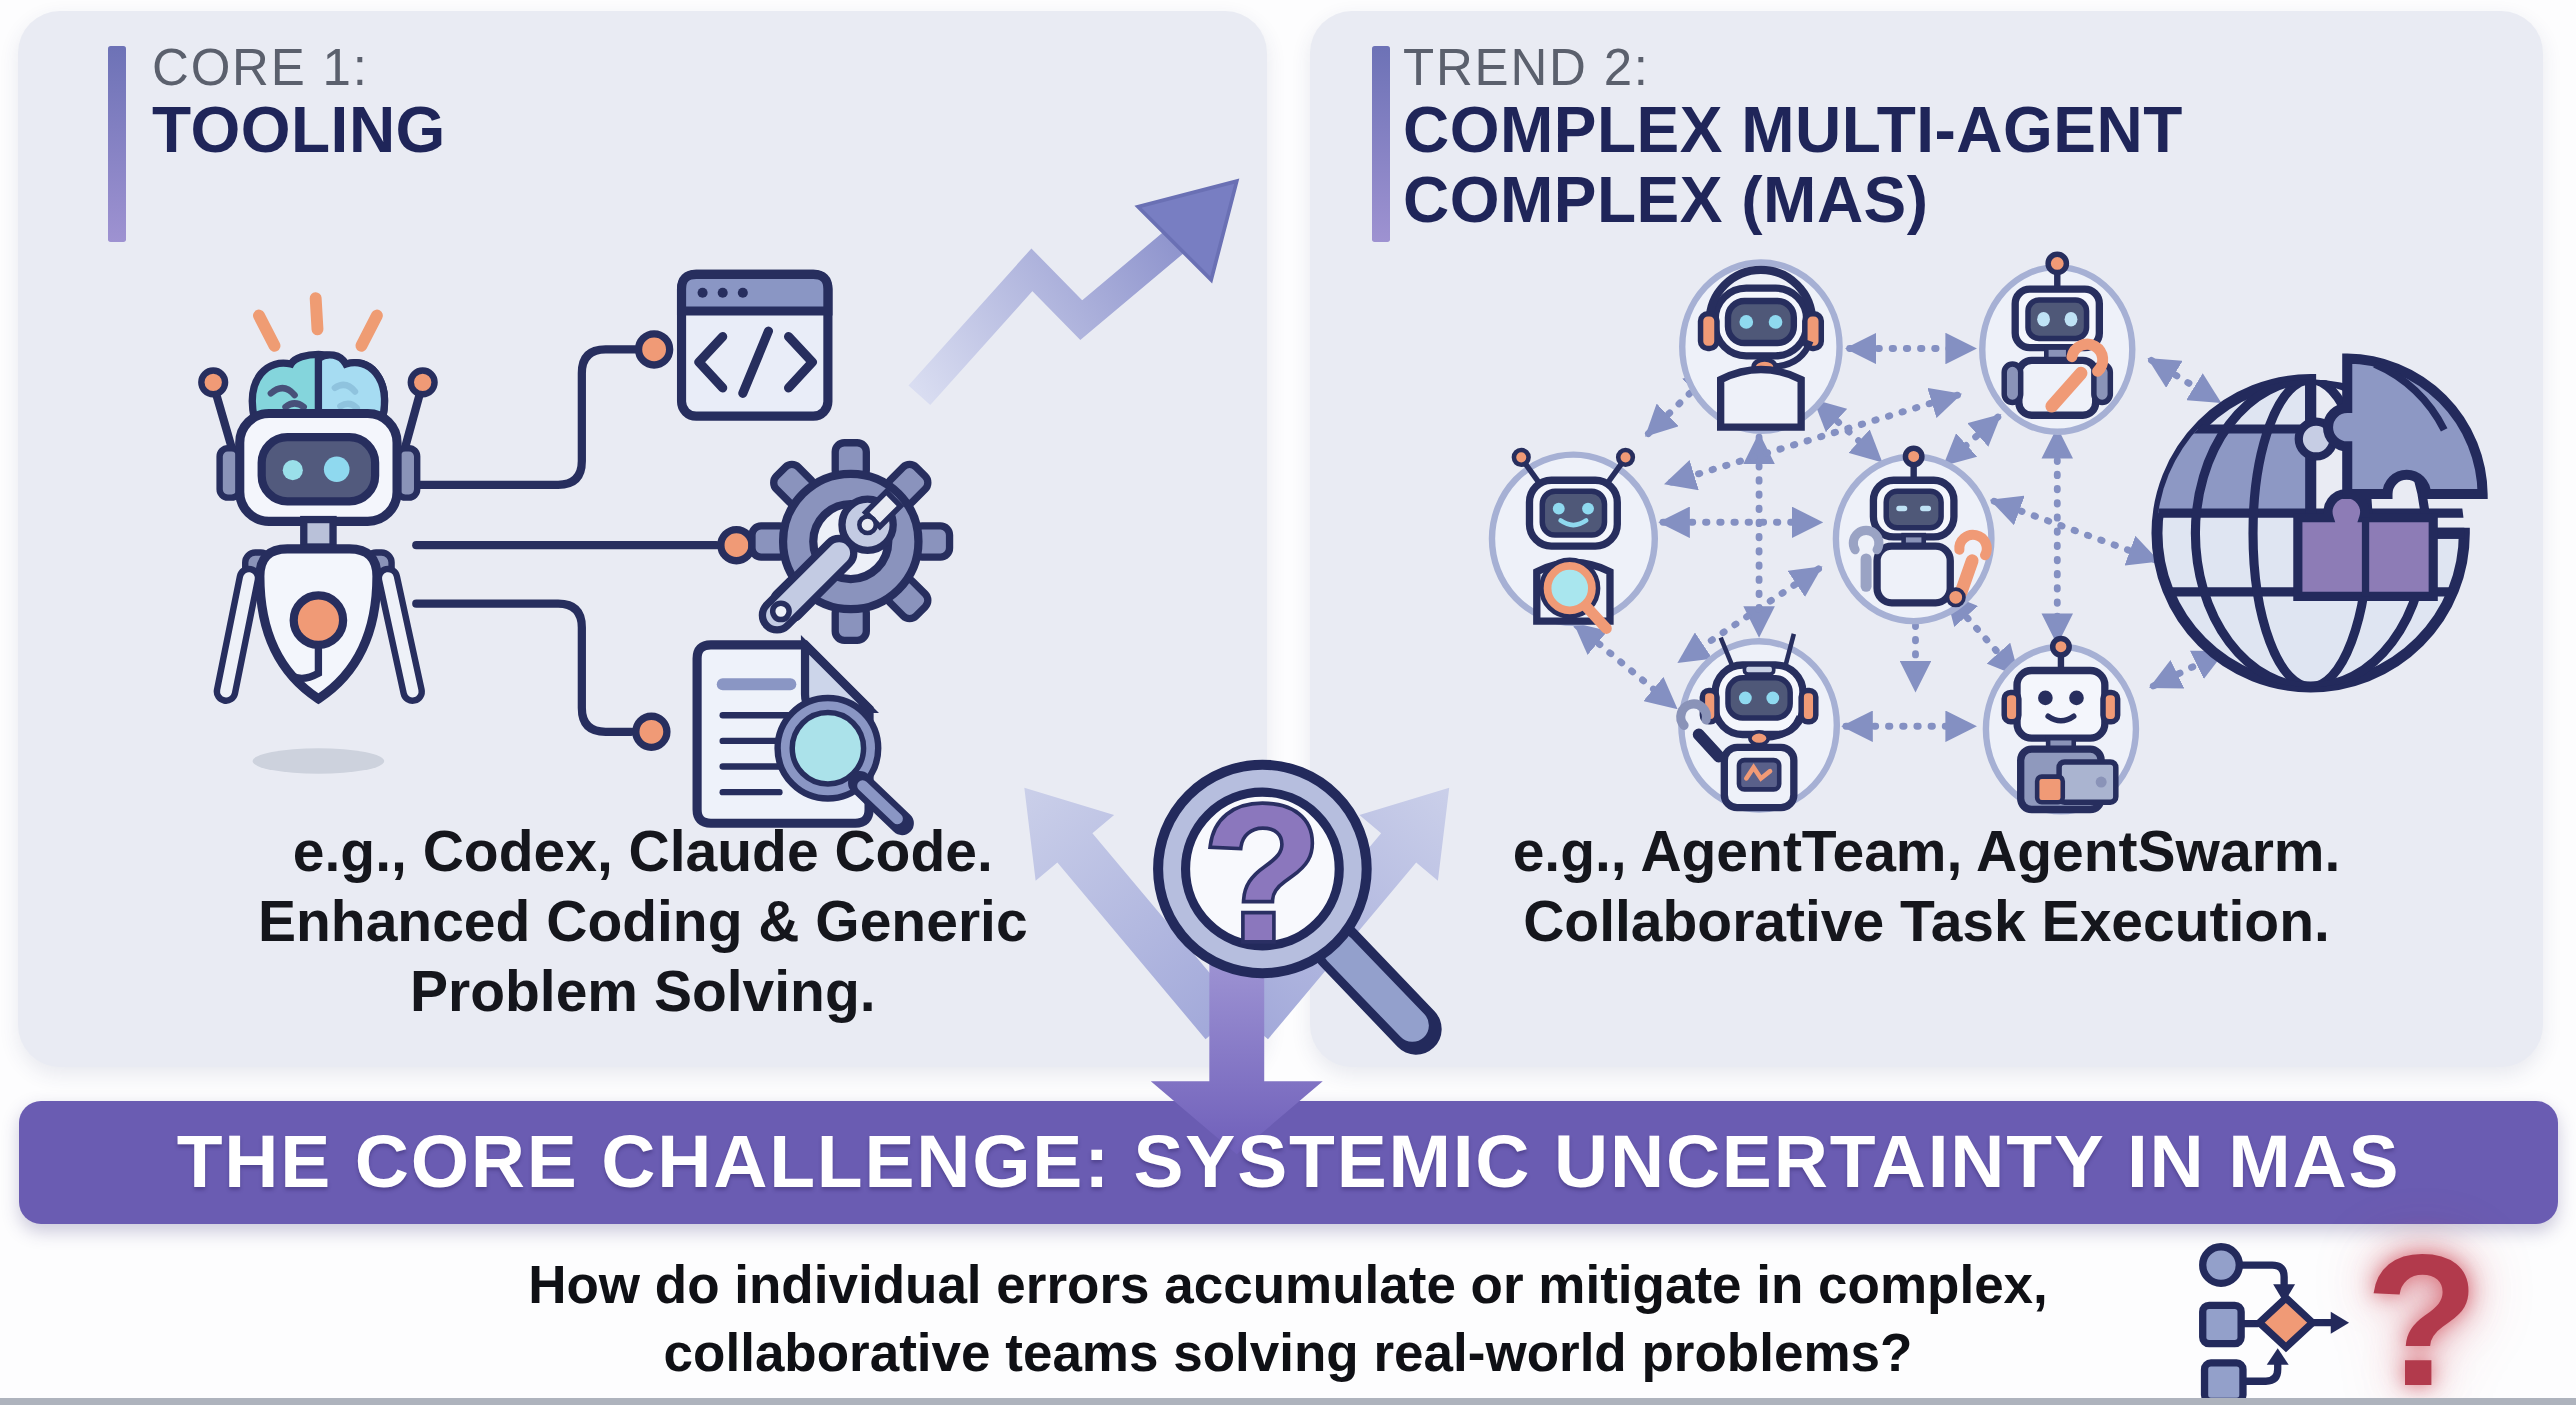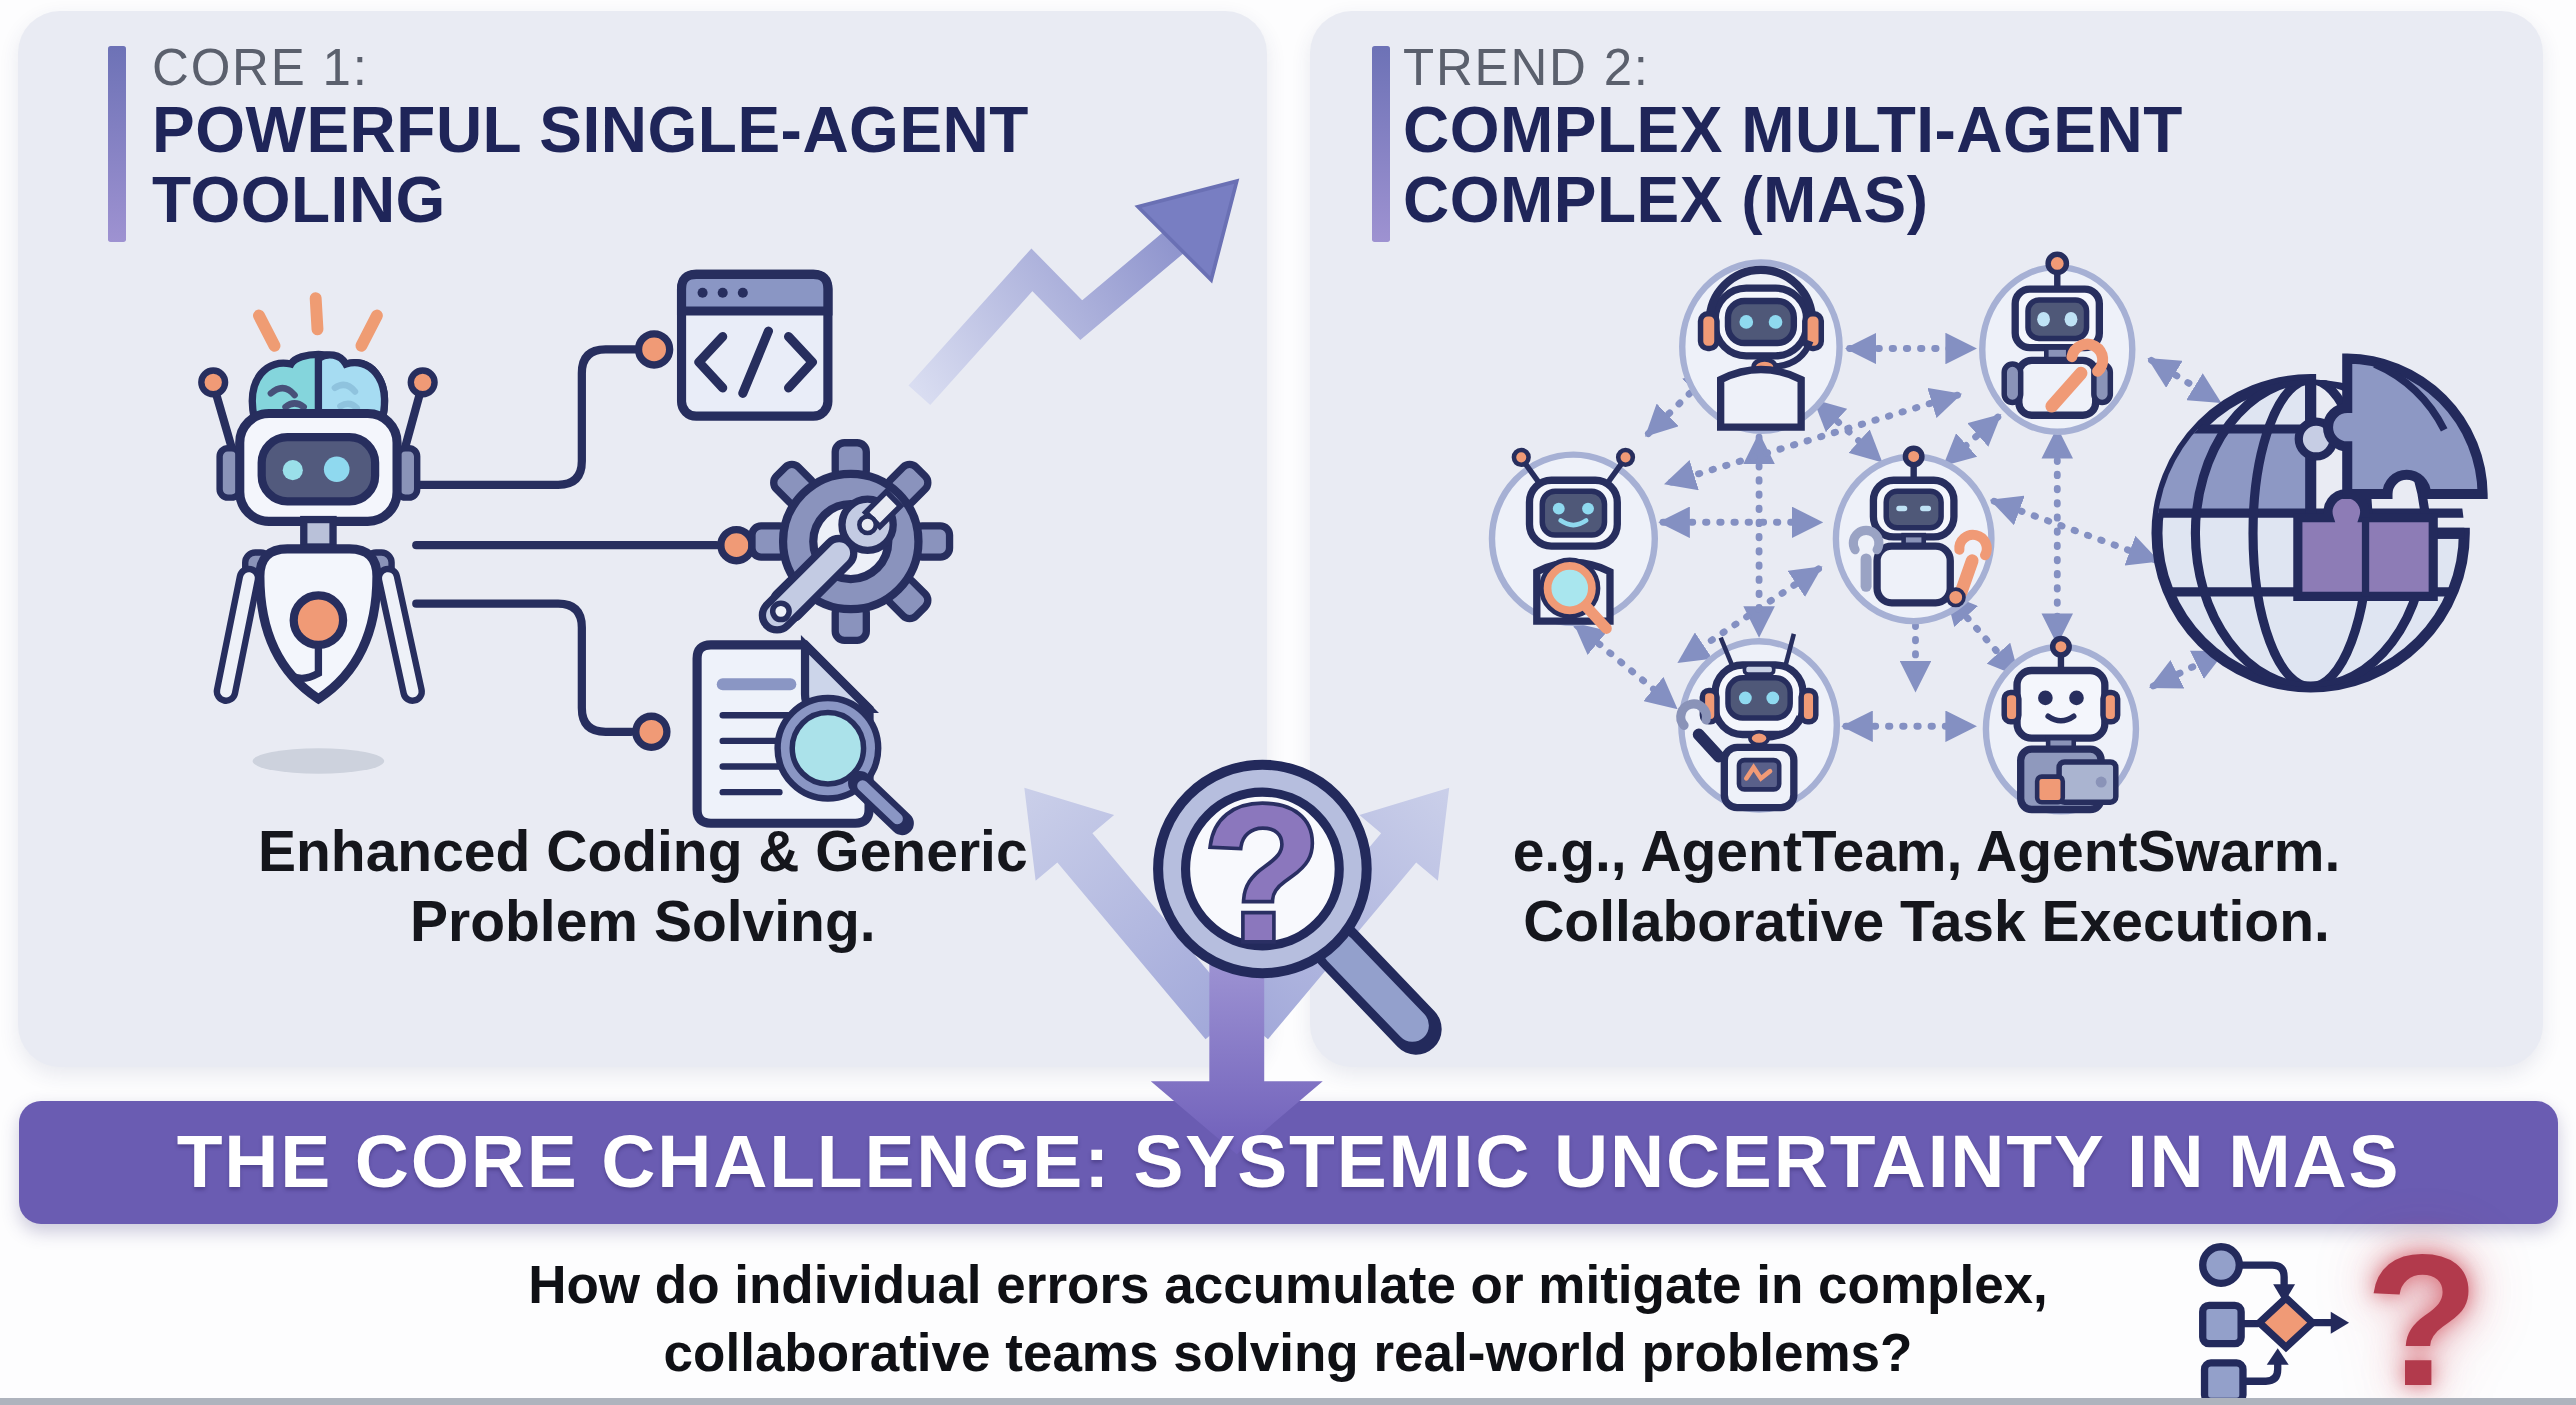--- a/index.html
+++ b/index.html
@@ -406,32 +406,32 @@
     <circle cx="2428" cy="1383" r="20" fill="#93a0ca" stroke="#232a5c" stroke-width="8"></circle>
     <rect x="2408" y="1427" width="42" height="42" rx="7" fill="#93a0ca" stroke="#232a5c" stroke-width="8"></rect>
     <rect x="2410" y="1490" width="42" height="42" rx="7" fill="#93a0ca" stroke="#232a5c" stroke-width="8"></rect>
     <polygon points="2499,1419 2528,1446 2499,1473 2470,1446" fill="#f09a76" stroke="#232a5c" stroke-width="8"></polygon>
   </g>
 </svg>
 
 <div class="accent-bar" style="left:108px;"></div>
 <div class="txt" style="left:152px;top:40px;width:1079px;">
   <div class="kicker">CORE 1:</div>
-  <div class="panel-title">POWERFUL SINGLE-AGENT</div>
   <div class="panel-title">TOOLING</div>
 </div>
 
 <div class="accent-bar" style="left:1372px;"></div>
 <div class="txt" style="left:1403px;top:40px;width:1079px;">
   <div class="kicker">TREND 2:</div>
   <div class="panel-title">COMPLEX MULTI-AGENT</div>
   <div class="panel-title">COMPLEX (MAS)</div>
 </div>
 
 <div class="caption-block" style="left:18.3px;top:816px;width:1249px;">
+  <div class="caption">e.g., Codex, Claude Code.</div>
   <div class="caption">Enhanced Coding &amp; Generic</div>
   <div class="caption">Problem Solving.</div>
 </div>
 
 <div class="caption-block" style="left:1310px;top:816px;width:1233px;">
   <div class="caption">e.g., AgentTeam, AgentSwarm.</div>
   <div class="caption">Collaborative Task Execution.</div>
 </div>
 
 <div class="banner-text">THE CORE CHALLENGE: SYSTEMIC UNCERTAINTY IN MAS</div>

